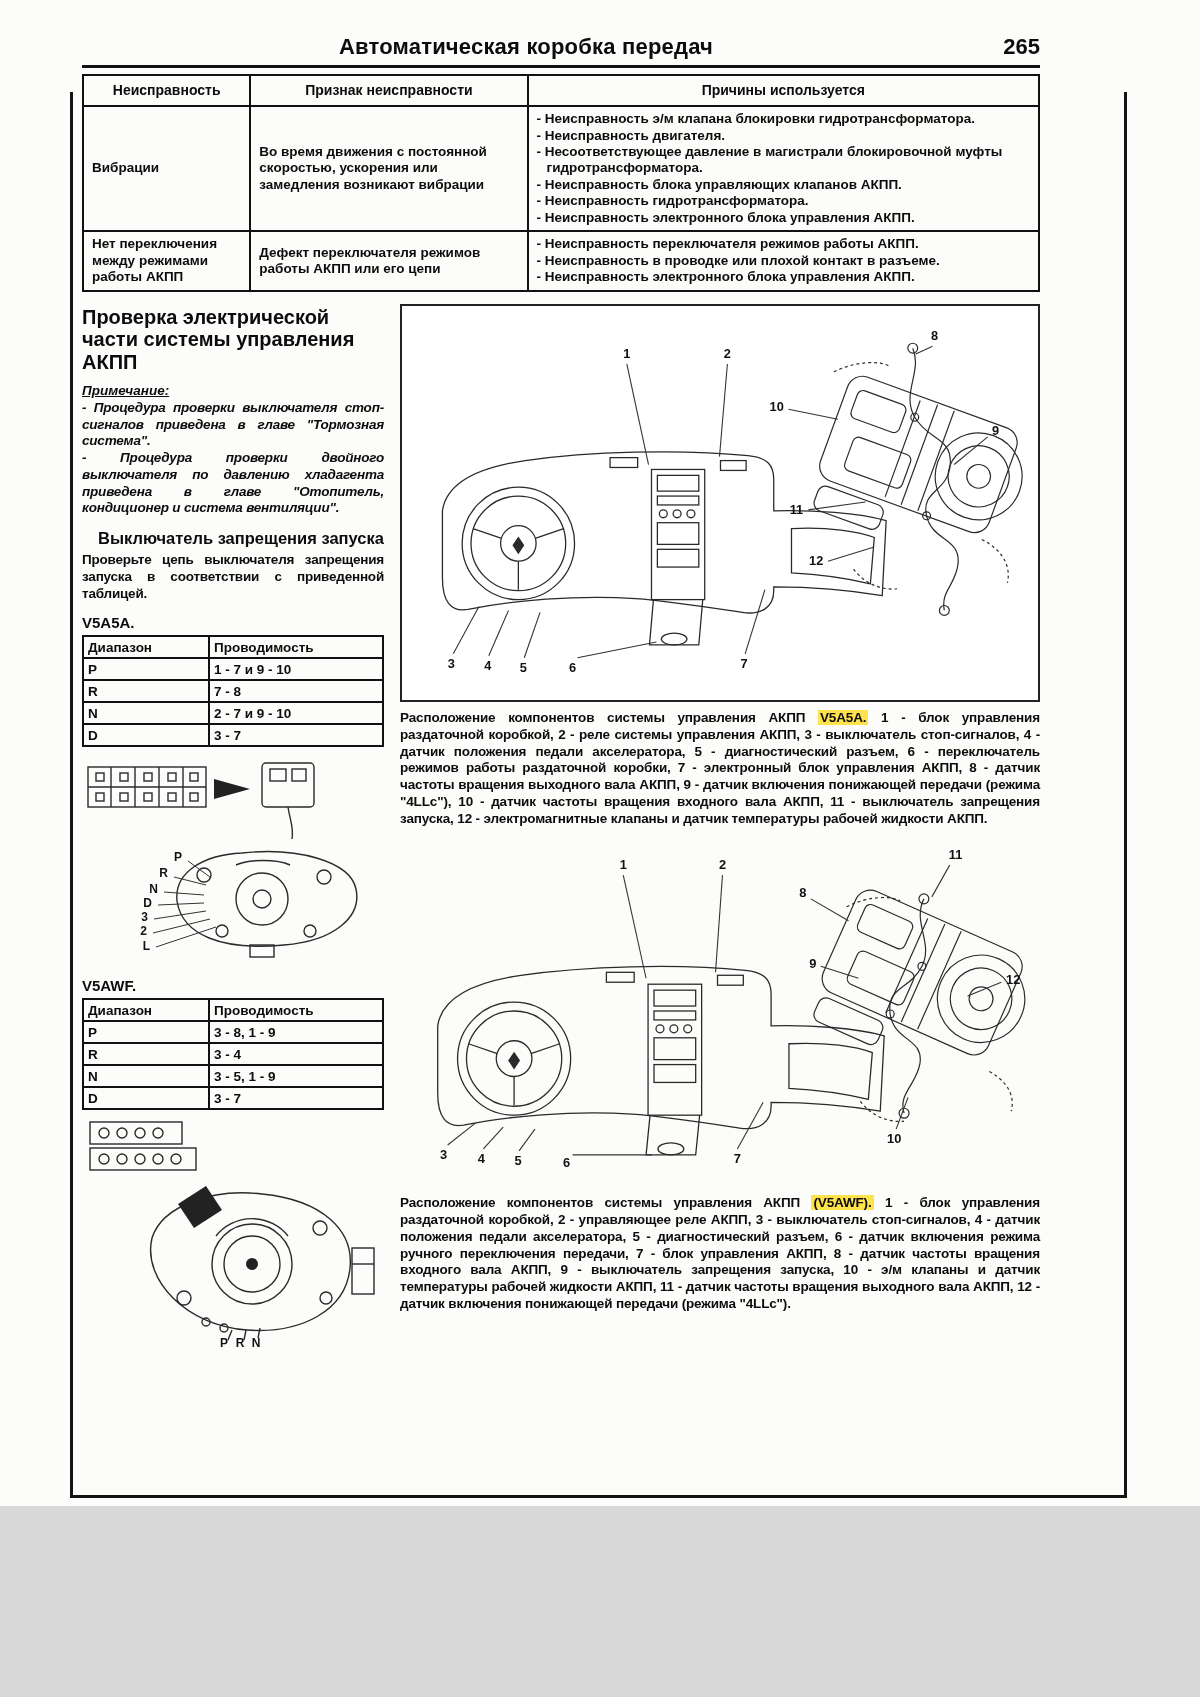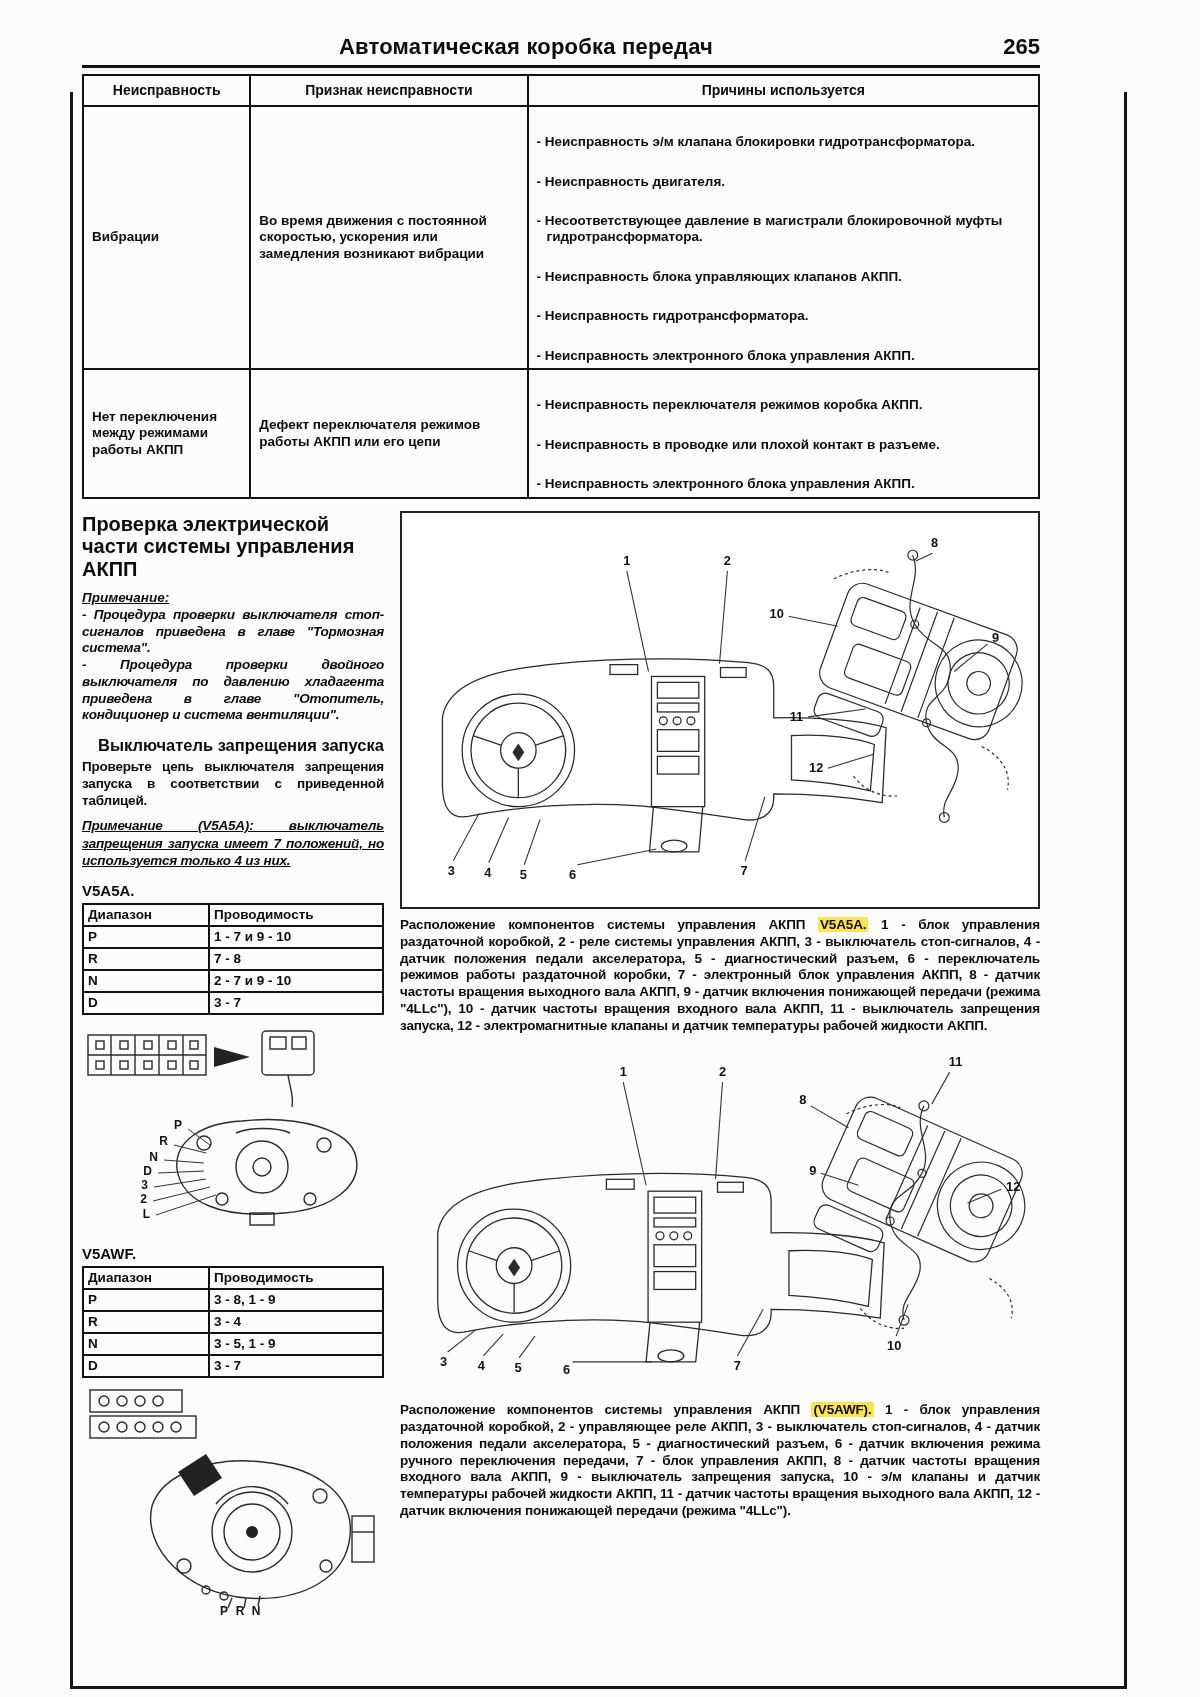--- a/index.html
+++ b/index.html
@@ -1,33 +1,33 @@
 <!DOCTYPE html>
 <html><head>
 <meta charset="utf-8">
 <style>
   html,body{margin:0;padding:0;background:#d8d8d8;}
-  .page{position:relative;width:1200px;height:1697px;background:#fcfcfa;color:#0c0c0c;
+  .page{position:relative;width:1200px;height:1506px;background:#fcfcfa;color:#0c0c0c;
         font-family:"Liberation Sans",sans-serif;overflow:hidden;}
   .frame-left{position:absolute;left:70px;top:92px;bottom:8px;width:3px;background:#141414;}
   .frame-right{position:absolute;left:1124px;top:92px;bottom:8px;width:3px;background:#141414;}
   .frame-bottom{position:absolute;left:70px;width:1057px;bottom:8px;height:3px;background:#141414;}
   .content{position:absolute;left:82px;top:34px;width:958px;}
   .hdr{display:flex;align-items:baseline;}
   .hdr-title{flex:1;text-align:center;font-size:22px;font-weight:700;letter-spacing:.2px;}
   .hdr-num{width:70px;text-align:right;font-size:22px;font-weight:700;}
   .hdr-rule{border-bottom:3px solid #111;margin-top:5px;}
   .tbl-caption{margin-top:12px;font-size:14px;font-weight:700;}
   table{border-collapse:collapse;width:100%;table-layout:fixed;}
   .fault-table{margin-top:6px;}
   .fault-table th,.fault-table td{border:2px solid #111;padding:4px 8px;font-size:13.5px;font-weight:700;line-height:1.22;}
   .fault-table th{text-align:center;font-size:14px;padding:6px 4px;}
   .fault-table td{vertical-align:middle;}
   .col-fault{width:17.5%;}.col-symptom{width:29%;}.col-causes{width:53.5%;}
-  .cause{padding-left:10px;text-indent:-10px;margin-top:23px;}
+  .cause{padding-left:10px;text-indent:-10px;}
   .columns{display:flex;gap:16px;margin-top:12px;}
   .left-col{width:302px;flex:none;}
   .right-col{flex:1;min-width:0;}
   .sec-title{font-size:20px;font-weight:700;line-height:1.12;margin:2px 0 10px 0;}
   .note-label{font-size:13.5px;font-weight:700;font-style:italic;text-decoration:underline;margin-bottom:2px;}
   .note-item{font-size:13.5px;font-weight:700;font-style:italic;text-align:justify;line-height:1.24;letter-spacing:-.2px;}
   .sub-title{font-size:16.5px;font-weight:700;line-height:1.15;margin:12px 0 4px 16px;}
   .body-par{font-size:13.5px;font-weight:700;text-align:justify;line-height:1.24;letter-spacing:-.2px;}
   .note2{font-size:13.5px;font-weight:700;font-style:italic;text-decoration:underline;
          text-align:justify;line-height:1.3;letter-spacing:-.2px;margin-top:8px;}
@@ -81,40 +81,39 @@
             <div class="cause">- Несоответствующее давление в магистрали блокировочной муфты гидротрансформатора.</div>
             <div class="cause">- Неисправность блока управляющих клапанов АКПП.</div>
             <div class="cause">- Неисправность гидротрансформатора.</div>
             <div class="cause">- Неисправность электронного блока управления АКПП.</div>
           </td>
         </tr>
         <tr>
           <td>Нет переключения между режимами работы АКПП</td>
           <td>Дефект переключателя режимов работы АКПП или его цепи</td>
           <td>
-            <div class="cause">- Неисправность переключателя режимов коробка АКПП.</div>
+            <div class="cause">- Неисправность переключателя режимов работы АКПП.</div>
             <div class="cause">- Неисправность в проводке или плохой контакт в разъеме.</div>
             <div class="cause">- Неисправность электронного блока управления АКПП.</div>
           </td>
         </tr>
       </tbody>
     </table>
 
     <div class="columns">
 
       <div class="left-col">
         <div class="sec-title">Проверка электрической части системы управления АКПП</div>
 
         <div class="note-label">Примечание:</div>
         <div class="note-item">- Процедура проверки выключателя стоп-сигналов приведена в главе "Тормозная система".</div>
         <div class="note-item">- Процедура проверки двойного выключателя по давлению хладагента приведена в главе "Отопитель, кондиционер и система вентиляции".</div>
 
         <div class="sub-title">Выключатель запрещения запуска</div>
         <div class="body-par">Проверьте цепь выключателя запрещения запуска в соответствии с приведенной таблицей.</div>
-        <div class="note2">Примечание (V5A5A): выключатель запрещения запуска имеет 7 положений, но используется только 4 из них.</div>
 
         <div class="model-label">V5A5A.</div>
         <table class="range-table">
           <colgroup>
               <col style="width:42%">
               <col style="width:58%">
             </colgroup>
           <thead>
             <tr>
               <th>Диапазон</th>

